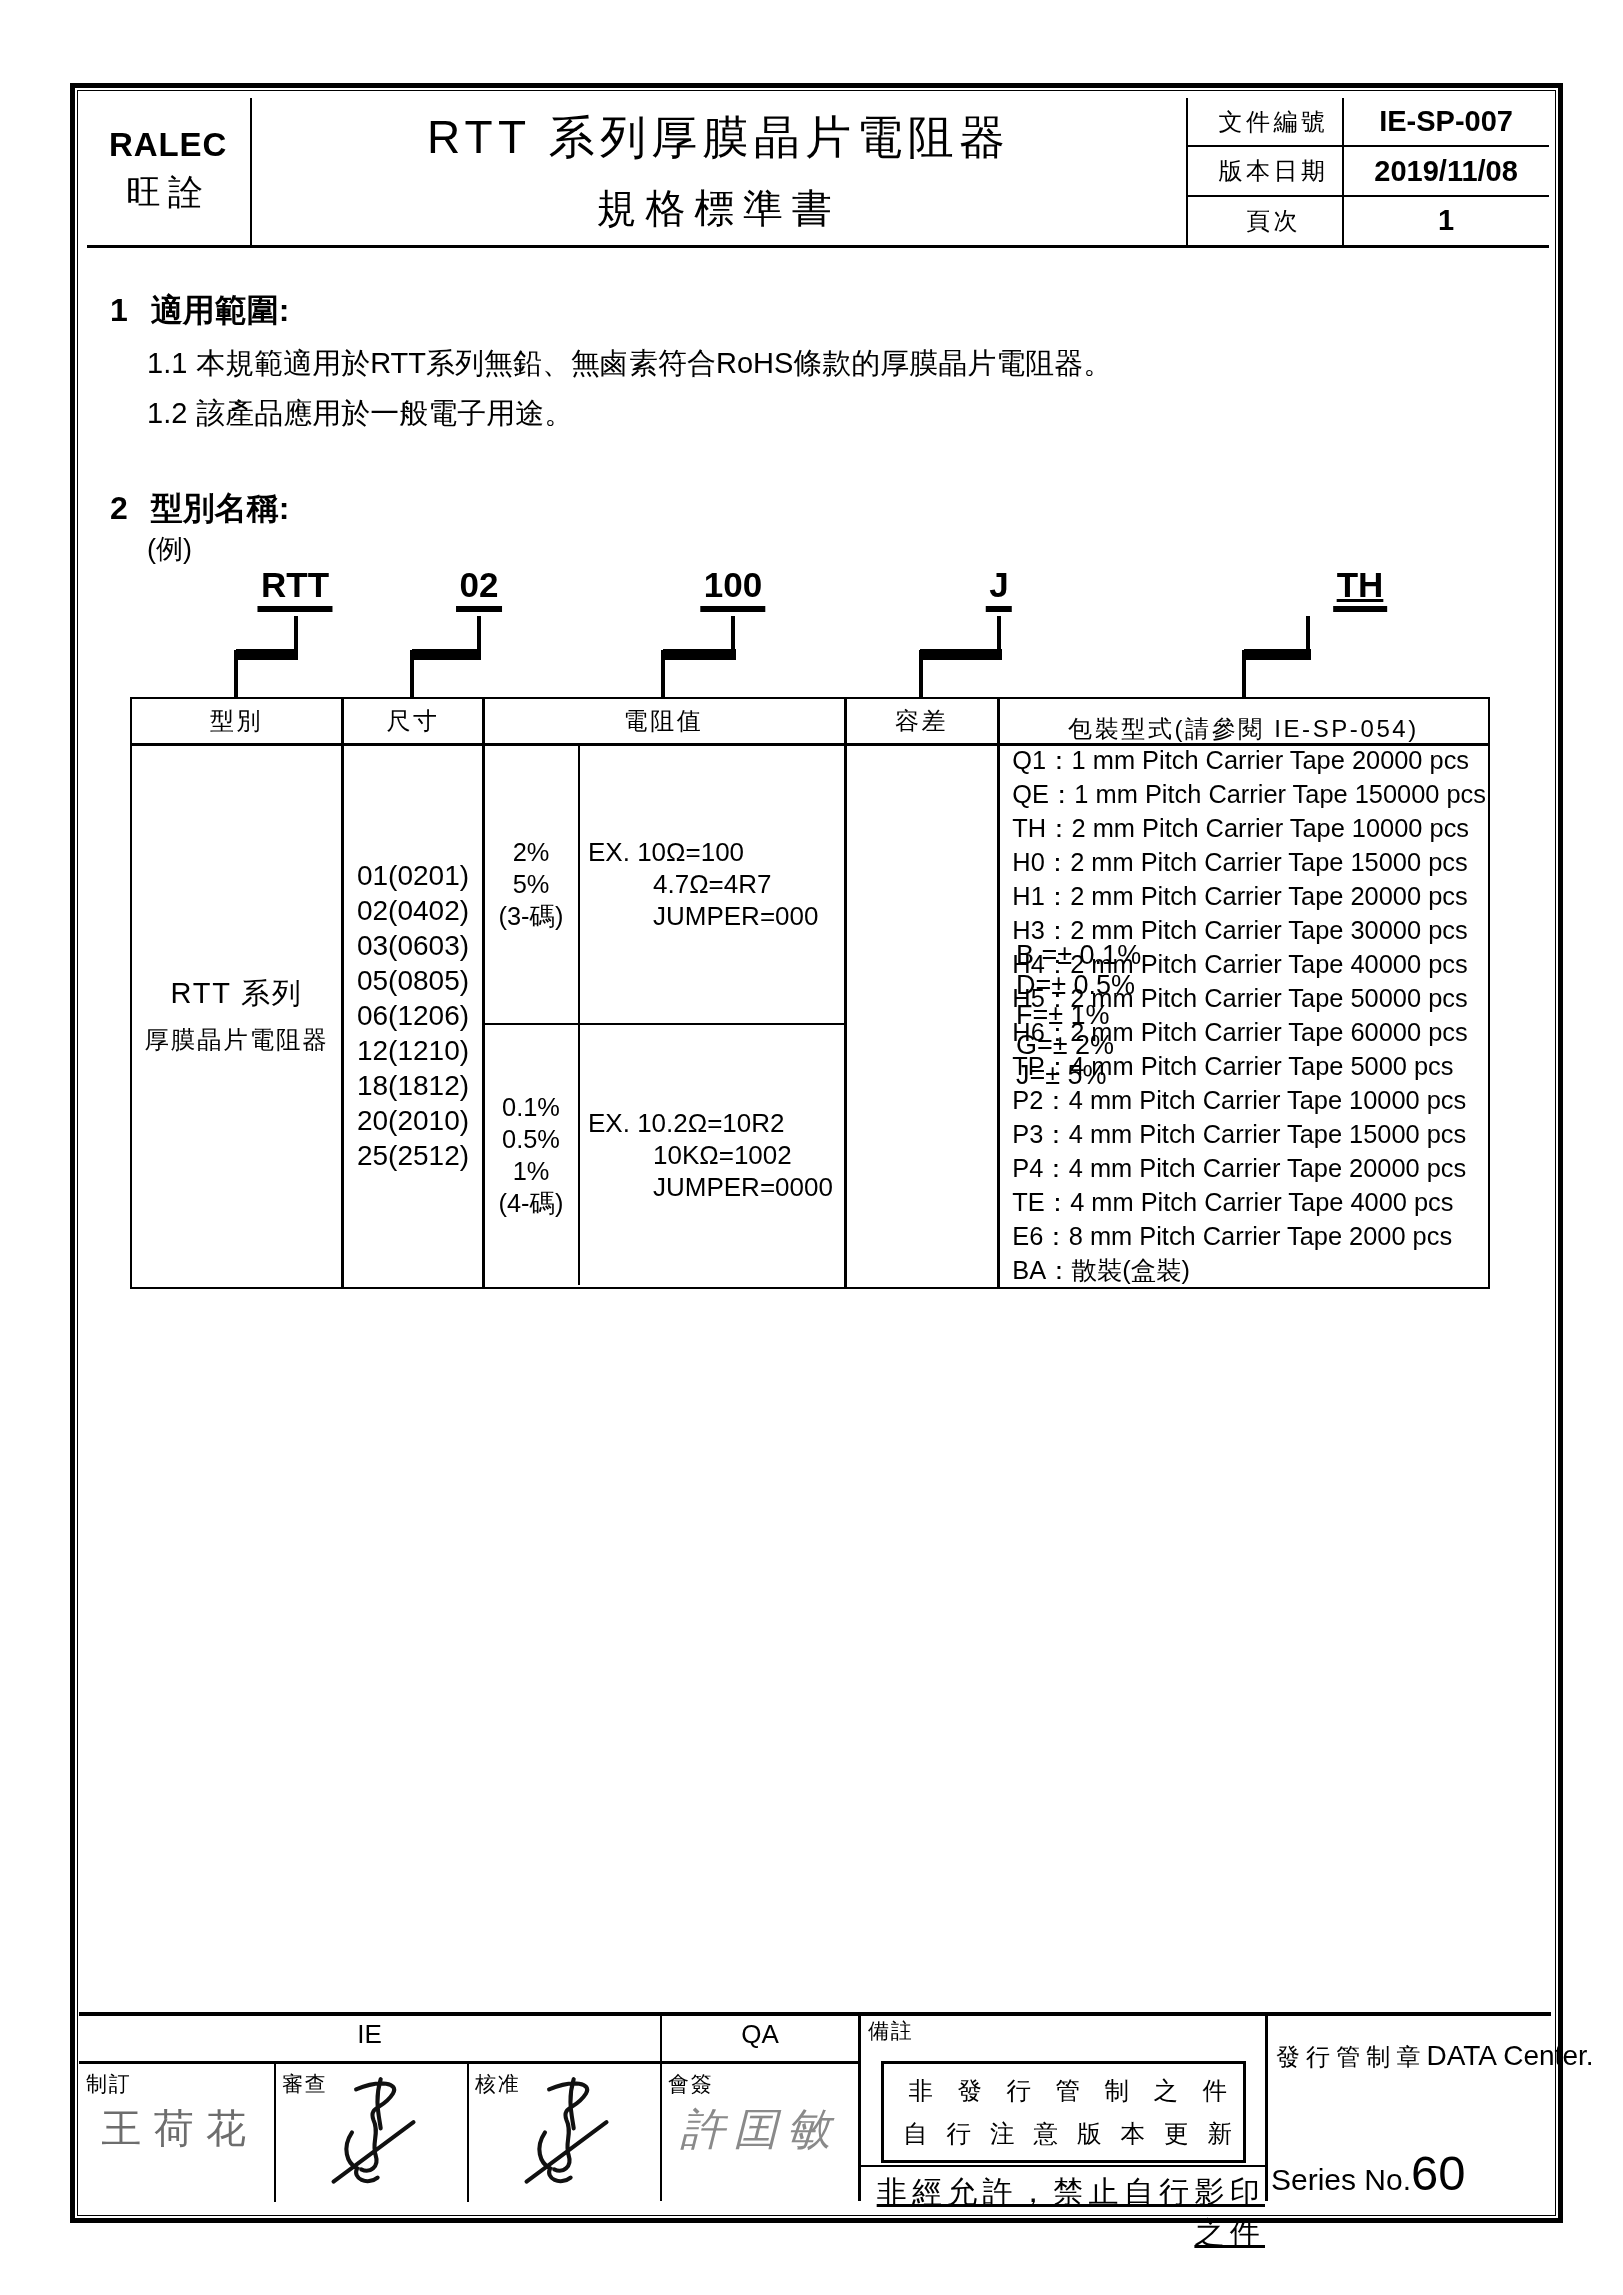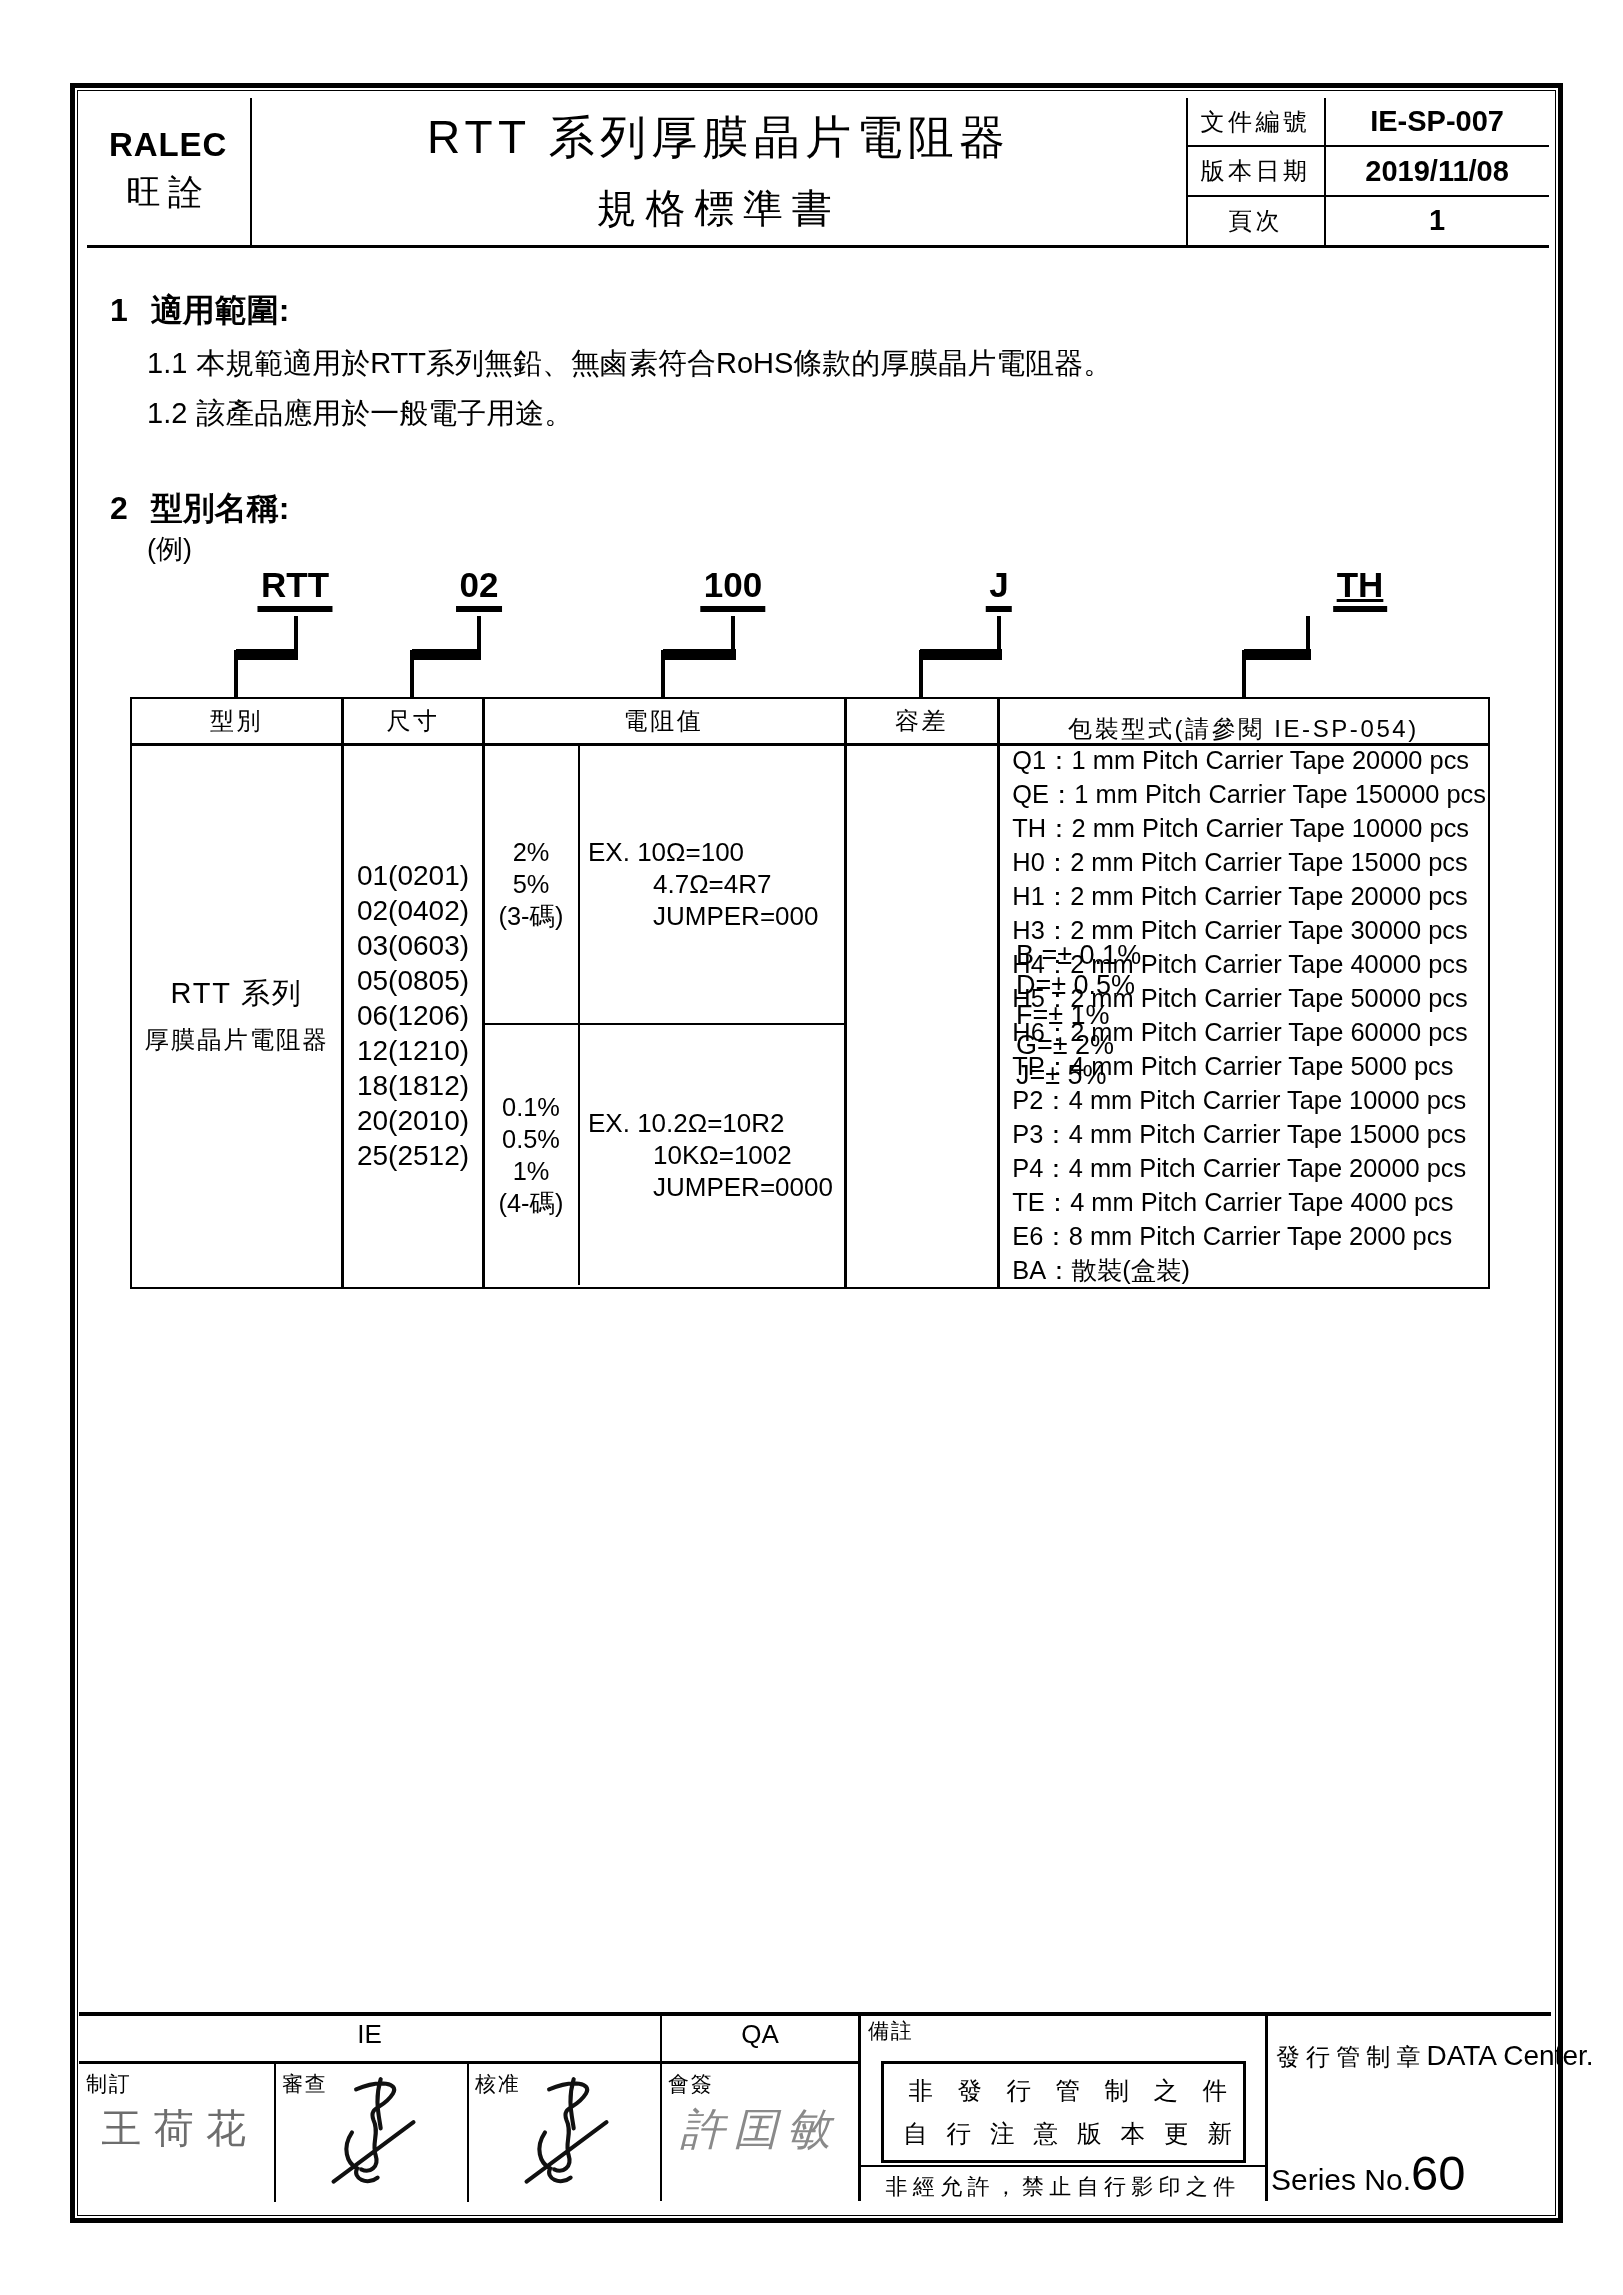--- a/index.html
+++ b/index.html
@@ -11,21 +11,21 @@
   .frame-inner{position:absolute;left:1.8px;top:1.8px;right:1.8px;bottom:1.8px;border:1.8px solid #000;}
   
   .hdr{position:absolute;left:8.8px;top:7px;width:1462px;height:147px;border-bottom:3.5px solid #000;display:flex;}
   .hdr .logo{width:163px;border-right:2.6px solid #000;display:flex;flex-direction:column;align-items:center;justify-content:center;}
   .logo-en{font-size:33px;font-weight:bold;letter-spacing:0.9px;}
   .logo-cn{font-size:35px;margin-top:5.3px;letter-spacing:7px;}
   .hdr .title{flex:1;border-right:2.6px solid #000;display:flex;flex-direction:column;align-items:center;justify-content:center;}
   .title-l1{font-size:46px;letter-spacing:5.3px;}
   .title-l2{font-size:40px;letter-spacing:8.8px;margin-top:12.3px;}
   .hdr .info{width:361px;display:flex;flex-direction:column;}
-  .info-row{flex:1;display:flex;border-bottom:2.6px solid #000;}
+  .info-row{flex:1;display:flex;border-bottom:2.6px solid #000;padding-left:18px;}
   .info-row:last-child{border-bottom:none;}
   .info-label{width:136px;border-right:2.6px solid #000;display:flex;align-items:center;justify-content:center;font-size:24px;letter-spacing:3.5px;}
   .info-value{flex:1;display:flex;align-items:center;justify-content:center;font-size:29px;font-weight:bold;}
   
   .sec-head{font-size:32px;font-weight:bold;}
   .sec-no{display:inline-block;margin-right:23px;}
   .sec-item{font-size:29px;}
   .item-no{margin-right:8.8px;}
   
   .mlabel{font-size:35px;font-weight:bold;border-bottom:6.1px solid #000;padding:0 3.5px 0.9px 3.5px;transform:translateX(-50%);}
@@ -43,21 +43,21 @@
   .c-tol .line{font-size:27px;line-height:30px;text-align:left;}
   .c-pack .line{font-size:25.4px;line-height:34px;text-align:left;}
   .fline{background:#000;position:absolute;}
   .flabel{position:absolute;font-size:21px;letter-spacing:1.8px;}
   .sig-cn{font-size:40px;color:#6d6d6d;letter-spacing:12.3px;}
   .sig-cn2{font-size:44px;color:#8a8a8a;letter-spacing:8.8px;font-style:italic;}
   .remark-box{position:absolute;border:3.5px solid #000;display:flex;flex-direction:column;justify-content:space-evenly;}
   .remark-box .line{font-size:24.5px;text-align:center;}
   .rb1{letter-spacing:24.5px;text-indent:24.5px;}
   .rb2{letter-spacing:19px;text-indent:19px;}
-  .remark-note{font-size:22px;letter-spacing:5.3px;text-align:center;}
+  .remark-note{font-size:30px;letter-spacing:5.3px;text-align:right;text-decoration:underline;}
   .stamp-line{font-size:24px;white-space:nowrap;}
   .stamp-cn{letter-spacing:6.1px;}
   .stamp-en{font-size:28px;}
   .series-no-line{white-space:nowrap;}
   .series-label{font-size:30px;}
   .series-big{font-size:49px;}
 </style>
 </head>
 <body>
 

